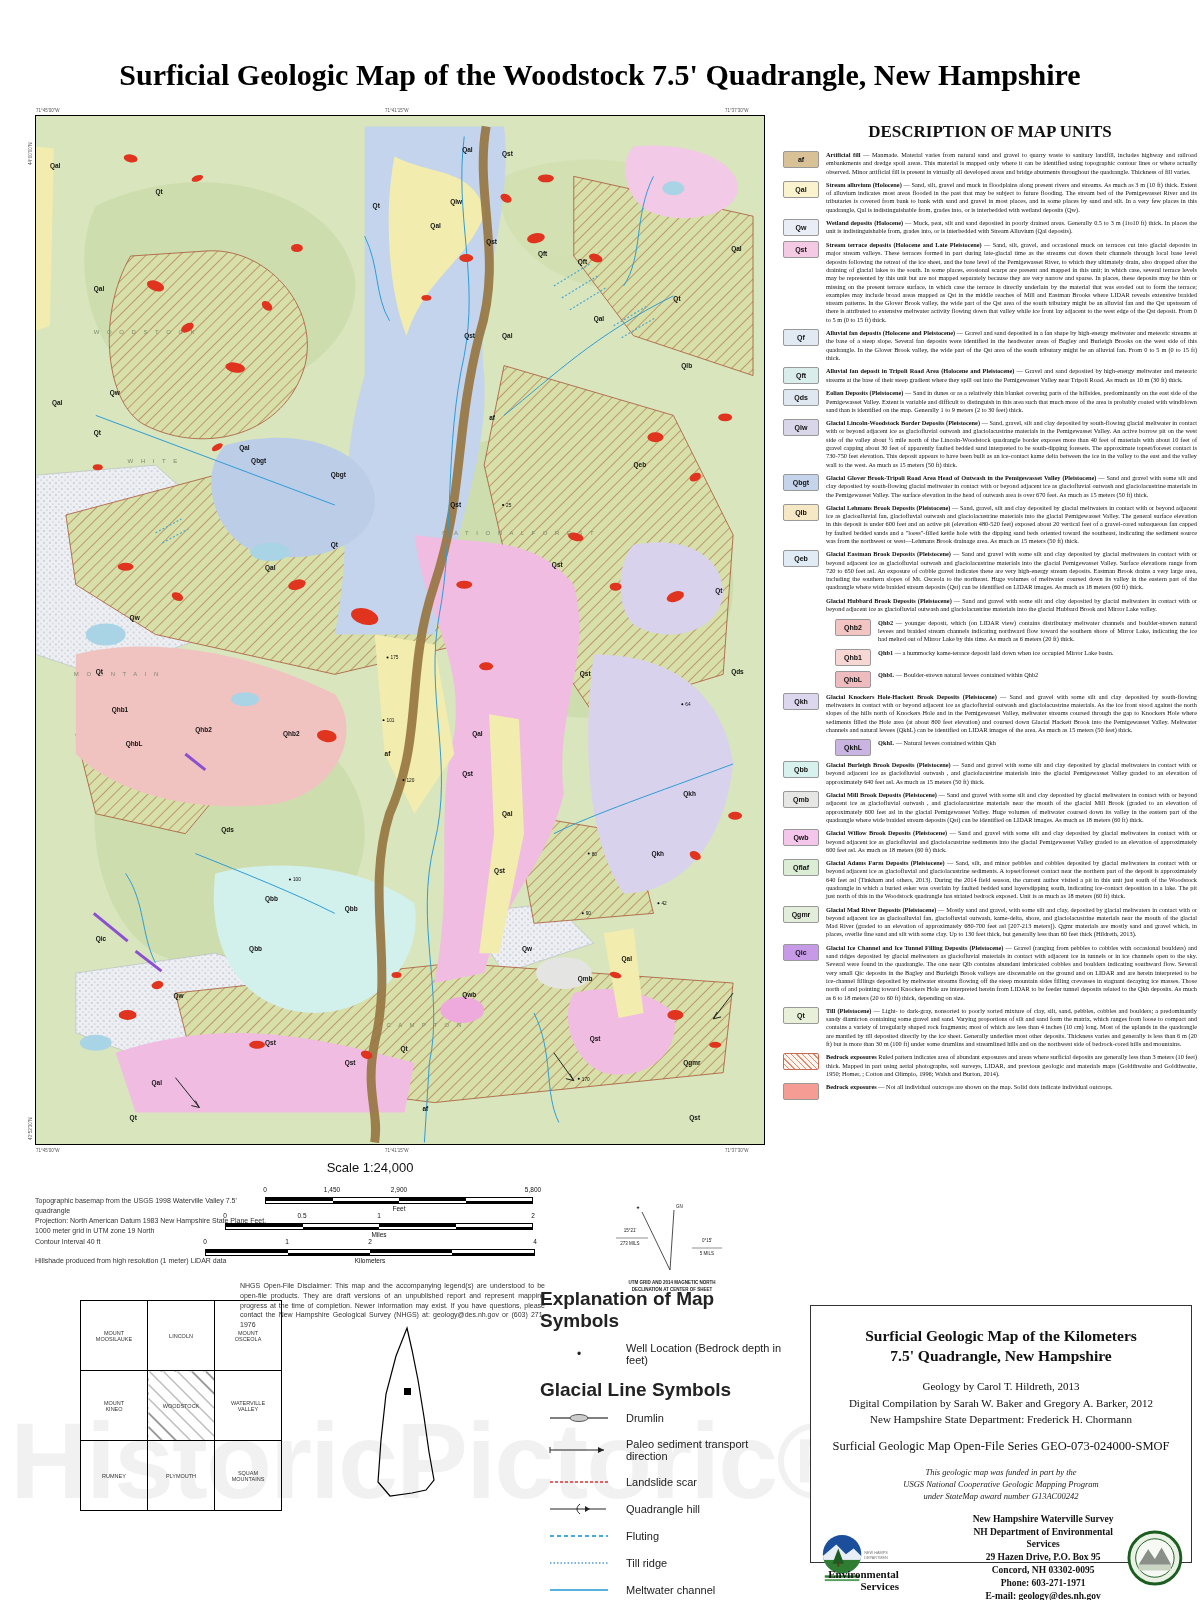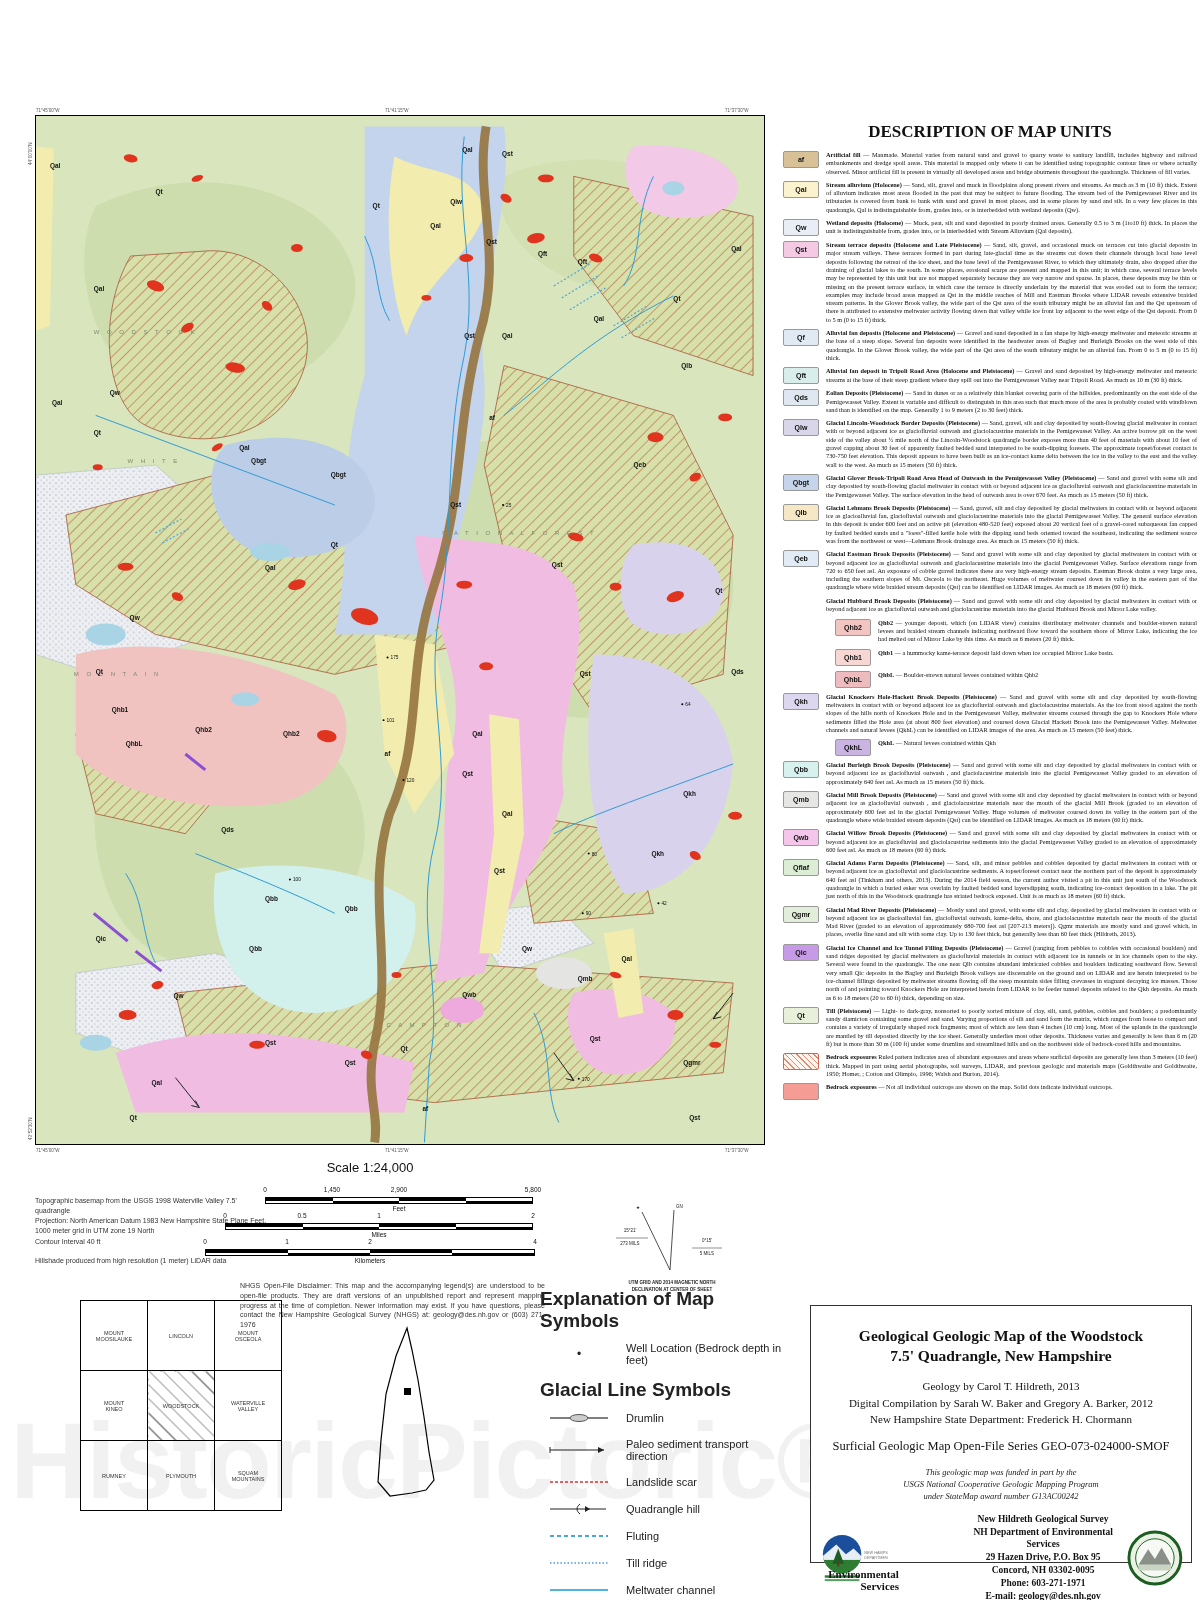--- a/index.html
+++ b/index.html
@@ -63,20 +63,21 @@
   .addr{font:700 9.5px/1.35 "Liberation Serif",serif;}
   .declin{position:absolute;left:592px;top:1198px;}
   .declin text{font:4.5px "Liberation Sans",sans-serif;fill:#222;}
   .declin .cap{font-weight:700;}
 </style>
 </head>
 <body>
 
 <div class="page">
   <div class="wm">HistoricPictoric®</div>
+  <h1 class="title">Surficial Geologic Map of the Woodstock 7.5' Quadrangle, New Hampshire</h1>
 
   <div class="map-frame">
     <svg id="map-svg" width="727" height="1027" viewBox="0 0 730 1030">
       <defs>
         <pattern id="hatch" width="8" height="8" patternUnits="userSpaceOnUse" patternTransform="rotate(45)">
           <rect width="8" height="8" fill="#d6e0a8"></rect>
           <line x1="0" y1="0" x2="0" y2="8" stroke="#b05a40" stroke-width="1.1"></line>
         </pattern>
         <pattern id="stip" width="6" height="6" patternUnits="userSpaceOnUse">
           <rect width="6" height="6" fill="#edeff3"></rect>
@@ -597,21 +598,21 @@
     <div class="symrow">
       <svg class="glyph" viewBox="0 0 66 14">
         <line x1="4" y1="7" x2="62" y2="7" stroke="#55b3e0" stroke-width="1.8"></line>
       </svg>
         <span>Meltwater channel</span>
     </div>
   </div>
 
   <div class="credits">
     <div class="ctitle">
-      <div>Geological Geologic Map of the Woodstock</div>
+      <div>Surficial Geologic Map of the Kilometers</div>
         <div>7.5' Quadrangle, New Hampshire</div>
     </div>
     <div class="byline">
       <div>Geology by Carol T. Hildreth, 2013</div>
       <div>Digital Compilation by Sarah W. Baker and Gregory A. Barker, 2012</div>
       <div>New Hampshire State Department: Frederick H. Chormann</div>
     </div>
     <div class="series">Surficial Geologic Map Open-File Series GEO-073-024000-SMOF</div>
     <div class="fund">
       <div>This geologic map was funded in part by the</div>
@@ -633,21 +634,21 @@
         <rect x="6" y="46" width="36" height="2.5" fill="#2f7d32"></rect>
         <rect x="6" y="50" width="36" height="2" fill="#55a05a"></rect>
         <text x="47" y="24" font-size="4" fill="#777" font-family="Liberation Sans,sans-serif">NEW HAMPSHIRE</text>
         <text x="47" y="29" font-size="4" fill="#777" font-family="Liberation Sans,sans-serif">DEPARTMENT OF</text>
       </svg>
       <div style="position:relative;left:-60px;top:22px;text-align:left">
         <div style="font:700 11px 'Liberation Serif',serif">Environmental</div>
         <div style="font:700 11px 'Liberation Serif',serif;text-align:right">Services</div>
       </div>
       <div class="addr">
-        <div>New Hildreth Geological Survey</div>
+        <div>New Hampshire Waterville Survey</div>
         <div>NH Department of Environmental Services</div>
         <div>29 Hazen Drive, P.O. Box 95</div>
         <div>Concord, NH 03302-0095</div>
         <div>Phone: 603-271-1971</div>
         <div>E-mail: geology@des.nh.gov</div>
       </div>
       <svg width="58" height="58" viewBox="0 0 58 58">
         <circle cx="29" cy="29" r="27" fill="#eaf2e6" stroke="#1c5e20" stroke-width="3"></circle>
         <circle cx="29" cy="29" r="20" fill="#f7f9f5" stroke="#1c5e20" stroke-width="1"></circle>
         <path d="M12,36 L22,20 L29,30 L36,18 L46,36 Z" fill="#8a8f88"></path>

